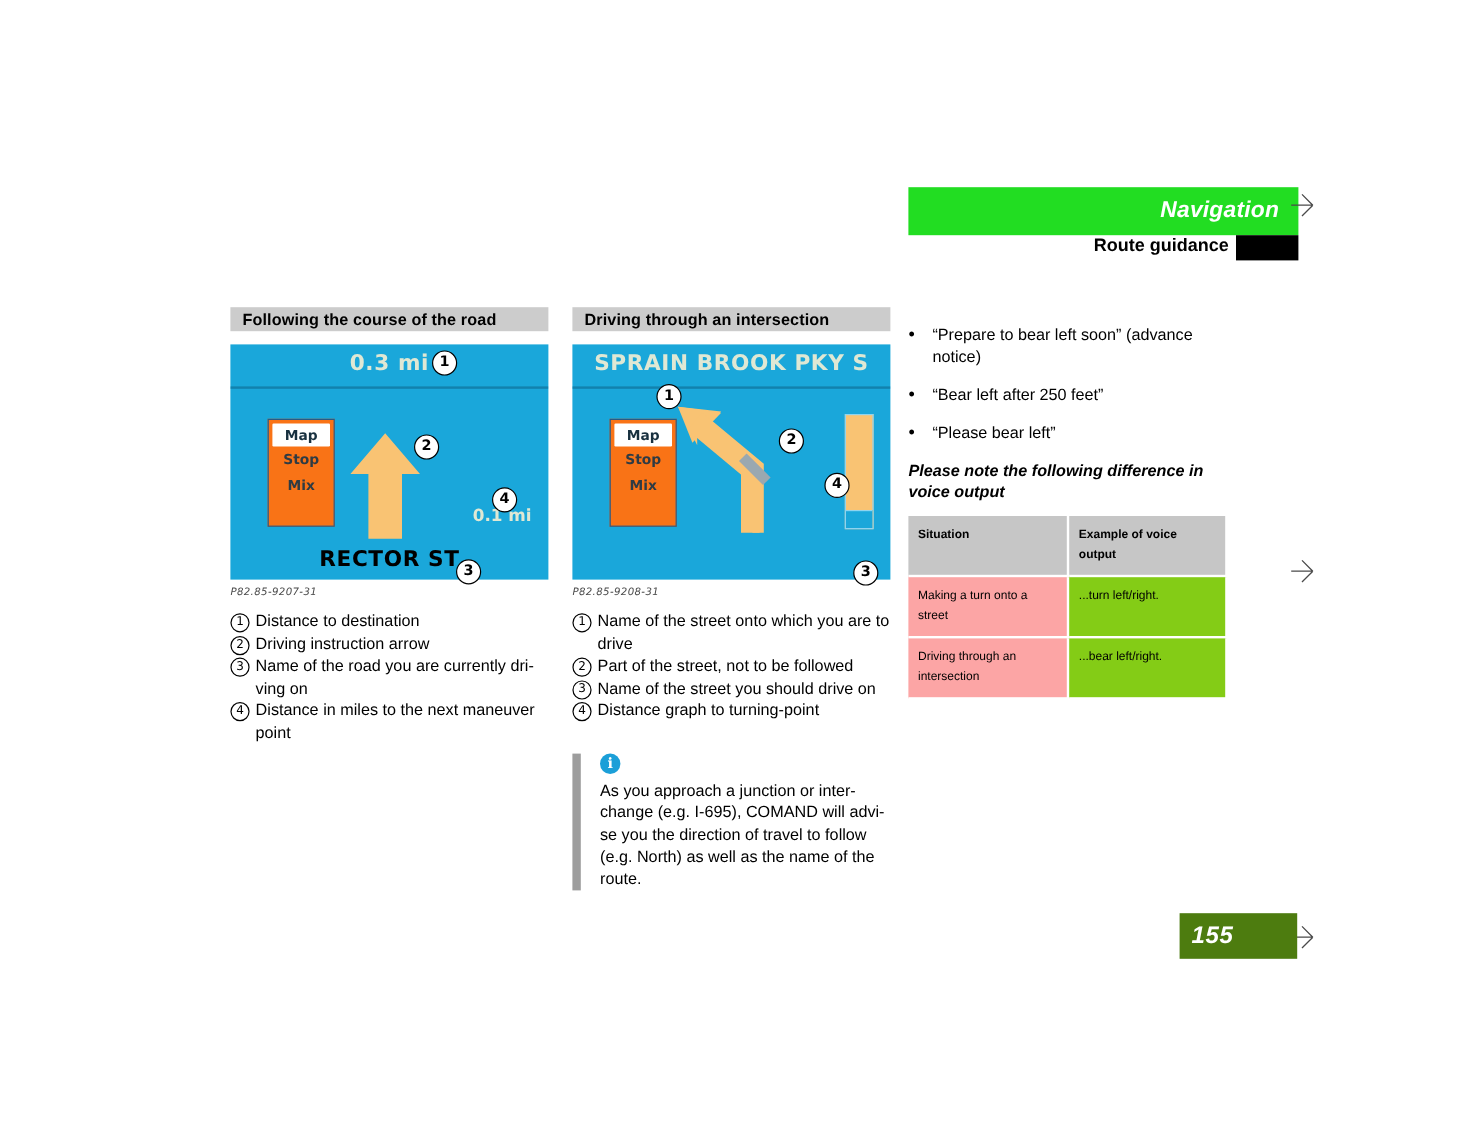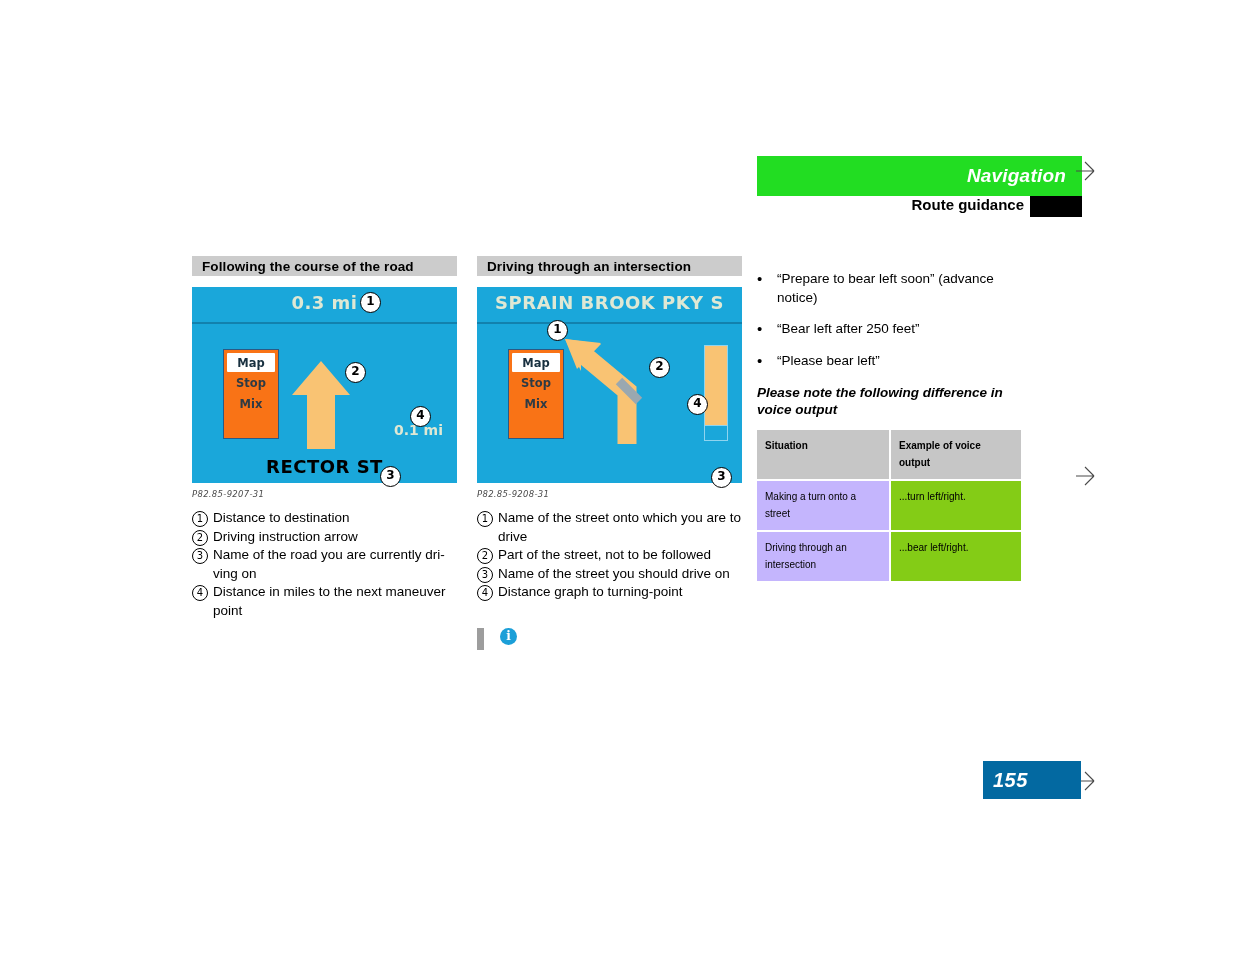--- a/index.html
+++ b/index.html
@@ -302,35 +302,35 @@
     line-height: 17px;
     border-bottom: 2px solid #ffffff;
     border-right: 2px solid #ffffff;
   }
   table.voice th {
     background: #c6c6c6;
     font-weight: bold;
     text-align: left;
   }
   table.voice td.sit {
-    background: #c4b5fd;
+    background: #fca5a5;
   }
   table.voice td.ex {
     background: #84cc16;
   }
   table.voice th.c1, table.voice td.c1 { width: 104px; }
 
   
   .page-num {
     position: absolute;
     left: 983px;
     top: 761px;
     width: 98px;
     height: 38px;
-    background: #0369a1;
+    background: #4d7c0f;
   }
   .page-num span {
     position: absolute;
     left: 10px;
     top: 8px;
     font-size: 20px;
     font-weight: bold;
     font-style: italic;
     color: #ffffff;
     letter-spacing: 0.5px;
@@ -463,20 +463,21 @@
     <div class="legend-row">
       <div class="legend-num">4</div>
       <div class="legend-txt">Distance graph to turning-point</div>
     </div>
   </div>
 
   <div class="note">
     <div class="note-bar"></div>
     <div class="note-body">
       <div class="info-icon">i</div>
+      <div class="note-text">As you approach a junction or inter-change (e.g. I-695), COMAND will advi-se you the direction of travel to follow (e.g. North) as well as the name of the route.</div>
     </div>
   </div>
 </div>
 
 <div class="col col-3">
 
 
   <div class="bullets">
     <div class="bullet-row">
       <div class="bullet-dot">•</div>

